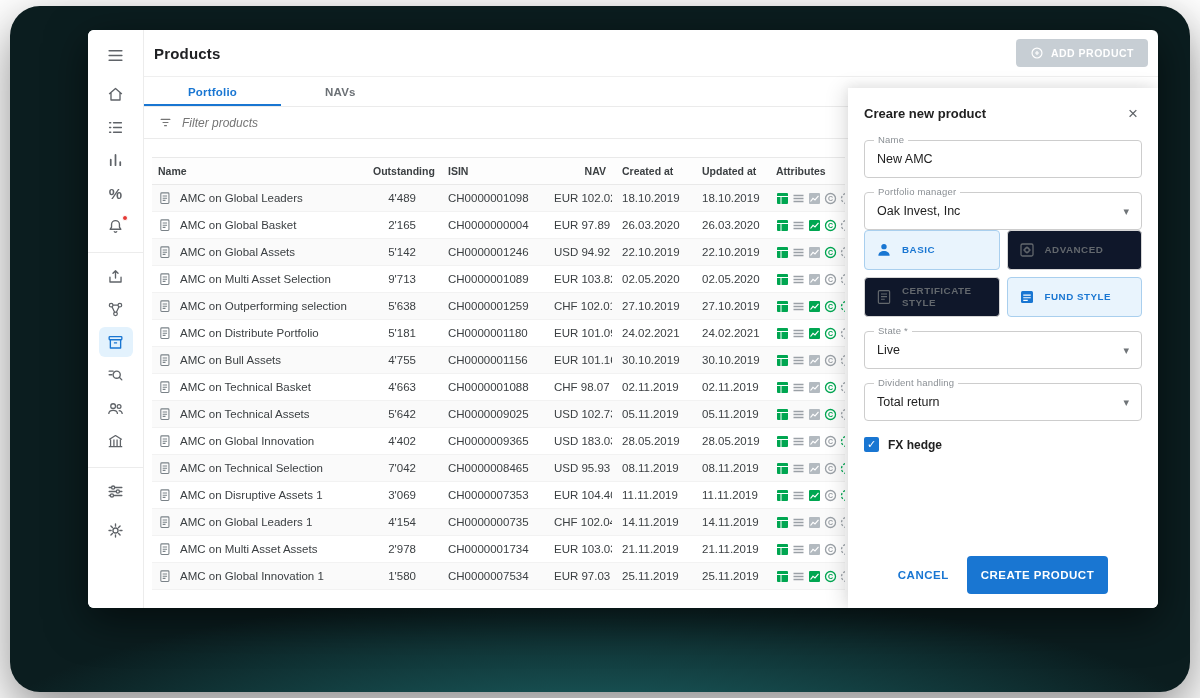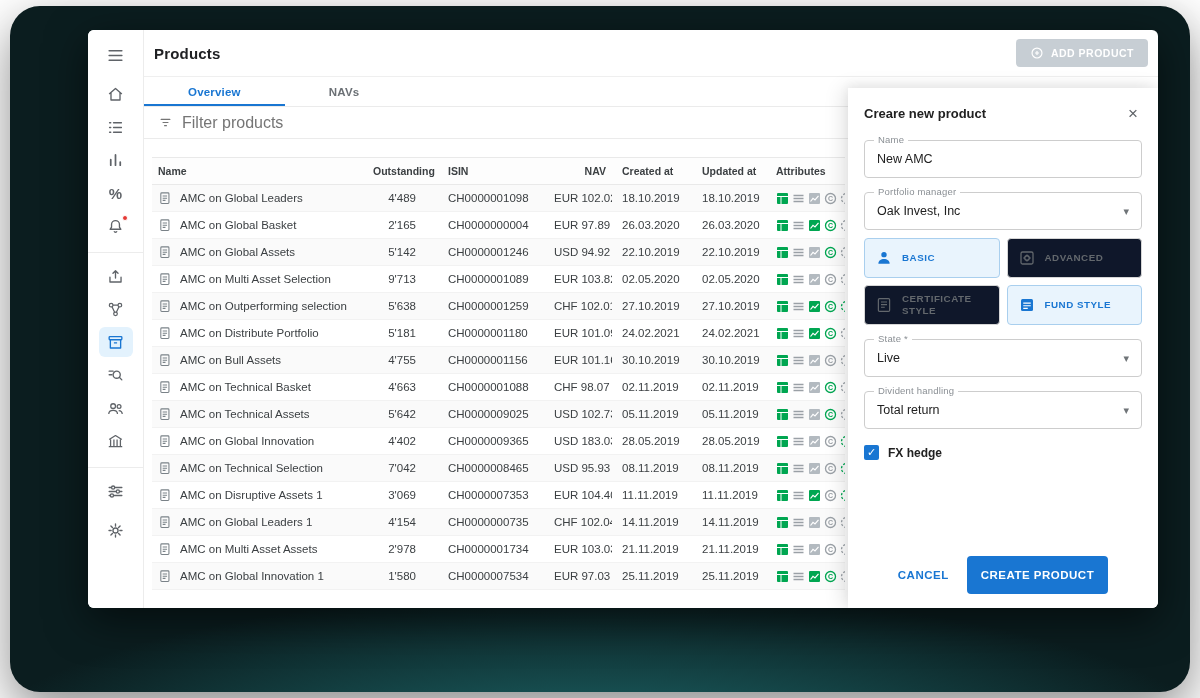--- a/index.html
+++ b/index.html
@@ -33,21 +33,21 @@
   .main { flex:1; display:flex; flex-direction:column; min-width:0; }
   .topbar { height:47px; flex:none; display:flex; align-items:center; padding:0 10px; border-bottom:1px solid #efefef; }
   .topbar h1 { font-size:15px; font-weight:bold; color:#202124; letter-spacing:.2px; }
   .add-btn { margin-left:auto; background:#c7ced4; color:#fff; border:none; border-radius:4px; height:28px; padding:0 14px; font-size:10.5px; font-weight:bold; letter-spacing:.5px; display:flex; align-items:center; gap:7px; cursor:not-allowed; font-family:inherit; }
   .add-btn svg { width:14px; height:14px; }
 
   .tabs { height:30px; flex:none; display:flex; border-bottom:1px solid #ebebeb; }
   .tab { padding:0 44px; display:flex; align-items:center; font-size:11.5px; font-weight:bold; color:#6b7075; cursor:pointer; letter-spacing:.2px; }
   .tab.active { color:#1976d2; box-shadow: inset 0 -2px 0 #1976d2; }
 
-  .filterbar { height:32px; flex:none; display:flex; align-items:center; gap:9px; padding:0 14px; border-bottom:1px solid #ebebeb; color:#757575; font-size:16px; cursor:text; }
+  .filterbar { height:32px; flex:none; display:flex; align-items:center; gap:9px; padding:0 14px; border-bottom:1px solid #ebebeb; color:#757575; font-size:12px; cursor:text;font-style:italic; }
   .filterbar svg { width:15px; height:15px; stroke:#757575; }
 
   .table-wrap { margin:18px 0 0 8px; width:693px; }
   table { border-collapse:collapse; table-layout:fixed; width:693px; }
   th { font-size:10.5px; font-weight:bold; color:#3c4043; text-align:left; padding:7px 6px; border-top:1px solid #e9e9e9; border-bottom:1px solid #e9e9e9; background:#fdfdfd; white-space:nowrap; }
   td { font-size:11.5px; color:#3c4043; padding:4px 6px; border-bottom:1px solid #f2f2f2; white-space:nowrap; overflow:hidden; height:27px; }
   tbody tr:nth-child(odd) { background:#fafafa; }
   .ra { text-align:right; }
   .c-name { display:flex; align-items:center; gap:7px; }
   .c-name svg { flex:none; }
@@ -60,21 +60,21 @@
   .panel-head { display:flex; align-items:center; height:26px; }
   .panel-head h2 { font-size:13px; font-weight:bold; color:#212121; }
   .close-btn { margin-left:auto; border:none; background:none; font-size:17px; color:#5f6368; cursor:pointer; line-height:1; padding:2px 4px; }
 
   .field { position:relative; border:1px solid #cdcdcd; border-radius:4px; height:38px; margin-top:14px; display:flex; align-items:center; padding:0 12px; background:#fff; }
   .flabel { position:absolute; top:-7px; left:9px; background:#fff; padding:0 4px; font-size:9.5px; color:#8a8f94; letter-spacing:.2px; }
   .field input { border:none; outline:none; font-size:12.5px; color:#212121; width:100%; font-family:inherit; background:transparent; }
   .fvalue { font-size:12.5px; color:#212121; }
   .caret { margin-left:auto; color:#6f7478; font-size:11px; }
 
-  .toggle-grid { display:grid; grid-template-columns:1fr 1fr; gap:7px; margin-top:8px; }
+  .toggle-grid { display:grid; grid-template-columns:1fr 1fr; gap:7px; margin-top:0; }
   .toggle { border:1px solid #d6d6d6; border-radius:4px; min-height:40px; display:flex; align-items:center; gap:9px; padding:4px 10px; font-size:9.8px; font-weight:bold; letter-spacing:.5px; color:#63686d; background:#0f172a; cursor:pointer; text-align:left; font-family:inherit; line-height:1.25; }
   .toggle.selected { background:#e9f4fd; border-color:#a9cfee; color:#1976d2; }
   .tgi { width:18px; height:18px; flex:none; color:inherit; }
 
   .check-row { display:flex; align-items:center; gap:9px; margin-top:16px; cursor:pointer; }
   .cb { width:15px; height:15px; border-radius:2px; background:#1976d2; color:#fff; font-size:11px; display:flex; align-items:center; justify-content:center; flex:none; }
   .check-row span.lbl { font-size:12px; color:#212121; font-weight:bold; }
 
   .panel-footer { margin-top:auto; display:flex; justify-content:center; align-items:center; gap:18px; padding-bottom:4px; }
   .btn-cancel { border:none; background:none; color:#1976d2; font-size:11.5px; font-weight:bold; letter-spacing:.5px; cursor:pointer; font-family:inherit; }
@@ -181,21 +181,21 @@
         <button class="add-btn">
           <svg viewBox="0 0 24 24" fill="none" stroke="#fff" stroke-width="2">
               <circle cx="12" cy="12" r="8.5"></circle>
               <path d="M12 8.5v7M8.5 12h7"></path>
             </svg>
           <span>ADD PRODUCT</span>
         </button>
       </header>
 
       <div class="tabs">
-        <div class="tab active">Overview</div>
+        <div class="tab active">Portfolio</div>
         <div class="tab">NAVs</div>
       </div>
 
       <div class="filterbar">
         <svg viewBox="0 0 24 24" fill="none" stroke-width="1.8" stroke-linecap="round">
             <path d="M5 7h14M8 12h8M10.5 17h3"></path>
           </svg>
         <span>Filter products</span>
       </div>
 

